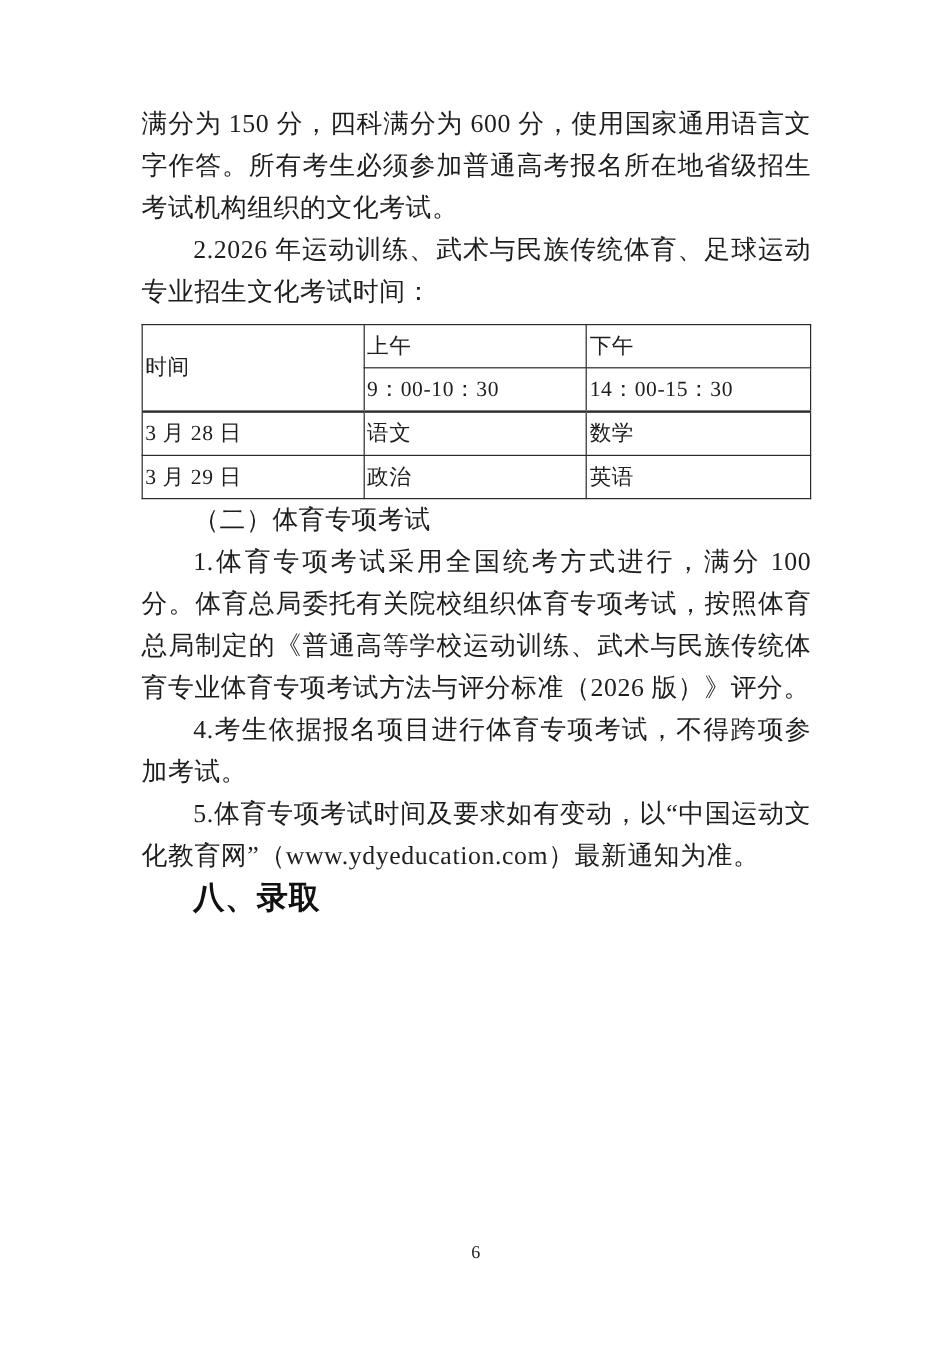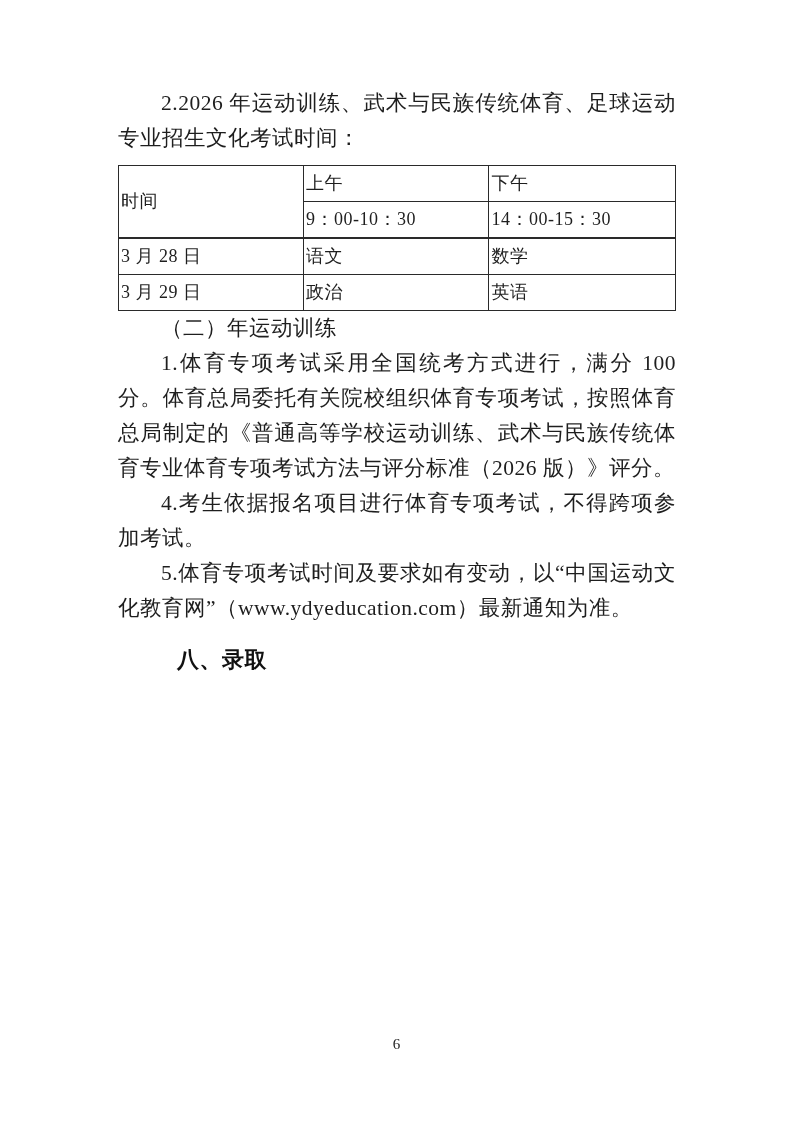--- a/index.html
+++ b/index.html
@@ -19,25 +19,25 @@
     width: 558px;
     font-size: 21.5px;
     line-height: 35px;
     text-align: justify;
     text-align-last: left;
     letter-spacing: 0.5px;
   }
   p.para { margin: 0; text-indent: 43px; }
   p.para.no-indent { text-indent: 0; }
   h2.section-heading {
-    margin: 16px;
+    margin: 0;
     text-indent: 43px;
     font-family: "Liberation Sans", "DejaVu Sans", sans-serif;
     font-weight: 700;
-    font-size: 22px;
+    font-size: 26px;
     line-height: 35px;
     color: #111111;
   }
   table.exam-table {
     width: 100%;
     border-collapse: collapse;
     table-layout: fixed;
     margin: 9px 0 0 0;
     font-size: 18px;
     letter-spacing: 0.5px;
@@ -59,20 +59,21 @@
     font-size: 15px;
     color: #222222;
   }
 </style>
 </head>
 <body>
 
 <div class="page">
   <div class="content">
 
+    <p class="para no-indent">满分为 150 分，四科满分为 600 分，使用国家通用语言文字作答。所有考生必须参加普通高考报名所在地省级招生考试机构组织的文化考试。</p>
 
     <p class="para">2.2026 年运动训练、武术与民族传统体育、足球运动专业招生文化考试时间：</p>
 
     <table class="exam-table">
       <colgroup>
         <col style="width:33.2%">
         <col style="width:33.3%">
         <col style="width:33.5%">
       </colgroup>
       <tbody>
@@ -92,21 +93,21 @@
         </tr>
         <tr>
           <td>3 月 29 日</td>
           <td>政治</td>
           <td>英语</td>
         </tr>
       </tbody>
     </table>
 
 
-    <p class="para">（二）年运动训练</p>
+    <p class="para">（二）体育专项考试</p>
 
     <p class="para">1.体育专项考试采用全国统考方式进行，满分 100 分。体育总局委托有关院校组织体育专项考试，按照体育总局制定的《普通高等学校运动训练、武术与民族传统体育专业体育专项考试方法与评分标准（2026 版）》评分。</p>
 
 
 
     <p class="para">4.考生依据报名项目进行体育专项考试，不得跨项参加考试。</p>
 
     <p class="para">5.体育专项考试时间及要求如有变动，以“中国运动文化教育网”（www.ydyeducation.com）最新通知为准。</p>
 
     <h2 class="section-heading">八、录取</h2>

